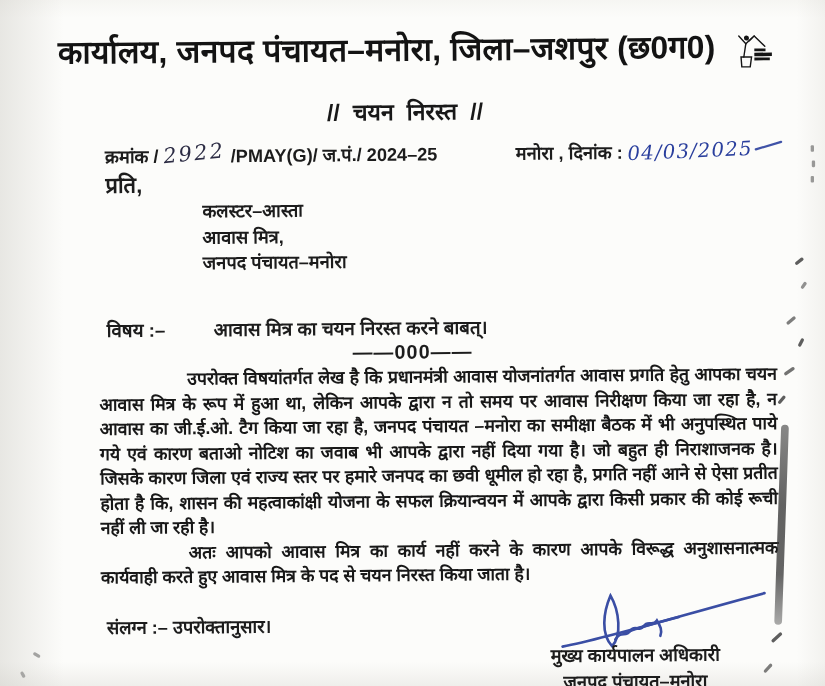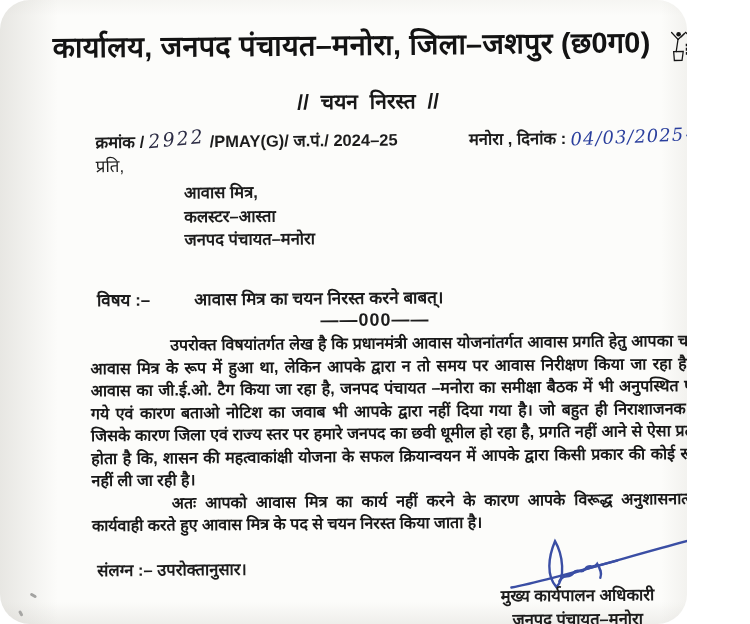--- a/index.html
+++ b/index.html
@@ -1,43 +1,42 @@
 <!DOCTYPE html>
 <html><head>
 <meta charset="utf-8">
 <style>
   html,body{margin:0;padding:0;background:#ffffff;}
   .scan{
     position:relative;
-    width:687px;height:624px;
+    width:750px;height:624px;
     overflow:hidden;
     font-family:"Liberation Sans","DejaVu Sans",sans-serif;
     color:#1c1c1c;
     background:
       linear-gradient(90deg, rgba(198,196,189,.38), rgba(255,255,255,0) 58px),
       linear-gradient(270deg, rgba(208,206,199,.22), rgba(255,255,255,0) 26px),
       linear-gradient(0deg, rgba(204,202,195,.28), rgba(255,255,255,0) 22px),
       linear-gradient(180deg, rgba(214,212,205,.16), rgba(255,255,255,0) 16px),
       #fcfcfa;
-    border-radius: 30px;
   }
   .doc{position:absolute;inset:0;transform:rotate(-0.5deg);}
   .abs{position:absolute;}
   
   .header-row{top:24px;left:55px;width:650px;display:flex;justify-content:center;align-items:flex-start;gap:14px;}
   .office-title{font-size:29px;font-weight:700;letter-spacing:.2px;white-space:nowrap;color:#131313;}
   .logo{width:54px;height:52px;margin-top:0;}
   .banner{top:87px;left:0;width:740px;text-align:center;font-size:21px;font-weight:600;word-spacing:6px;color:#181818;}
   
   .ref-row{top:128px;left:97px;width:618px;display:flex;justify-content:space-between;font-size:16.5px;font-weight:600;}
   .hand{font-family:"DejaVu Serif","DejaVu Sans",serif;font-style:italic;font-weight:500;}
   .hand-ref{display:inline-block;color:#2c2c44;font-size:19px;letter-spacing:2px;transform:rotate(-5deg) translateY(-2px);}
   .hand-date{display:inline-block;color:#2a3f9d;font-size:18px;letter-spacing:1px;transform:rotate(-2deg) translateY(-1px);}
   .hand-date::after{content:"";display:inline-block;width:26px;height:2px;background:#2a3f9d;border-radius:2px;transform:rotate(-14deg) translateY(-7px);margin-left:3px;opacity:.9;}
-  .prati{top:152px;left:97px;font-size:17px;font-weight:400;}
+  .prati{top:152px;left:97px;font-size:20px;font-weight:700;}
   
   .recipient{top:180px;left:185px;font-size:16.5px;font-weight:600;line-height:23.5px;}
   
   .subject-row{top:286px;left:97px;font-size:17px;font-weight:700;display:flex;gap:44px;}
   .divider{top:310px;left:0;width:750px;text-align:center;font-size:18px;font-weight:700;letter-spacing:1px;}
   
   .body-text{top:333px;left:90px;width:616px;font-size:16px;font-weight:600;line-height:22.5px;text-align:justify;color:#181818;}
   .body-text p{margin:0;text-indent:80px;}
   .enclosure{top:556px;left:95px;font-size:16.5px;font-weight:700;}
   
@@ -86,22 +85,22 @@
       </div>
       <div>
         <span>मनोरा , दिनांक :</span>
         <span class="hand hand-date">04/03/2025</span>
       </div>
     </div>
 
     <div class="abs prati">प्रति,</div>
 
     <div class="abs recipient">
+      <div>कलस्टर–आस्ता</div>
       <div>आवास मित्र,</div>
-      <div>कलस्टर–आस्ता</div>
       <div>जनपद पंचायत–मनोरा</div>
     </div>
 
     <div class="abs subject-row">
       <span>विषय :–</span>
       <span>आवास मित्र का चयन निरस्त करने बाबत्।</span>
     </div>
 
     <div class="abs divider">——000——</div>
 

